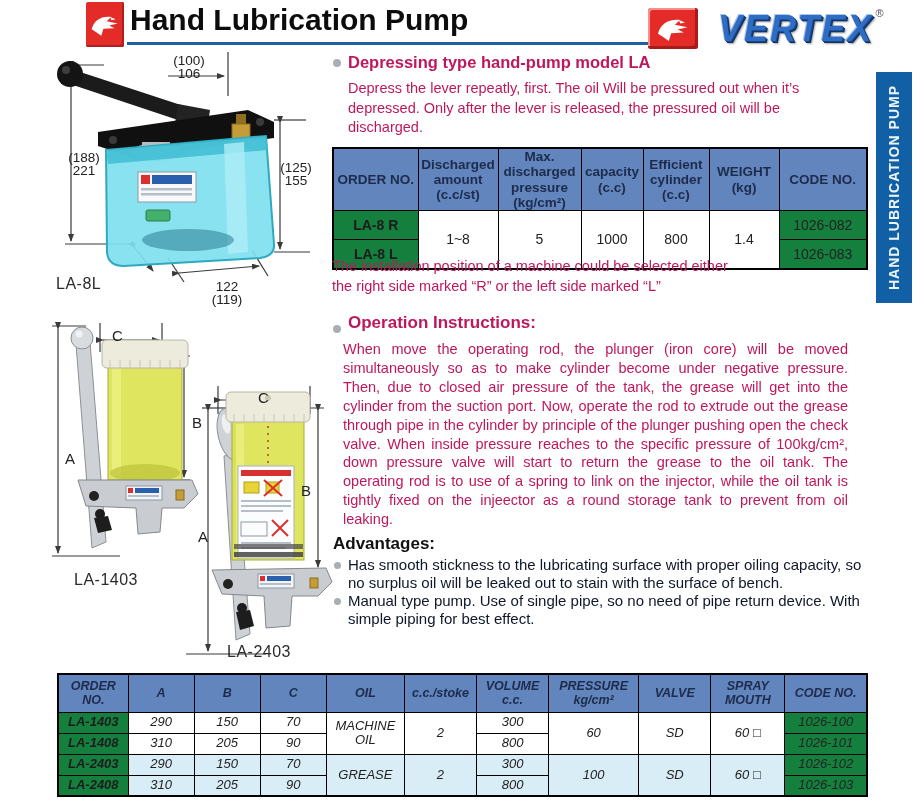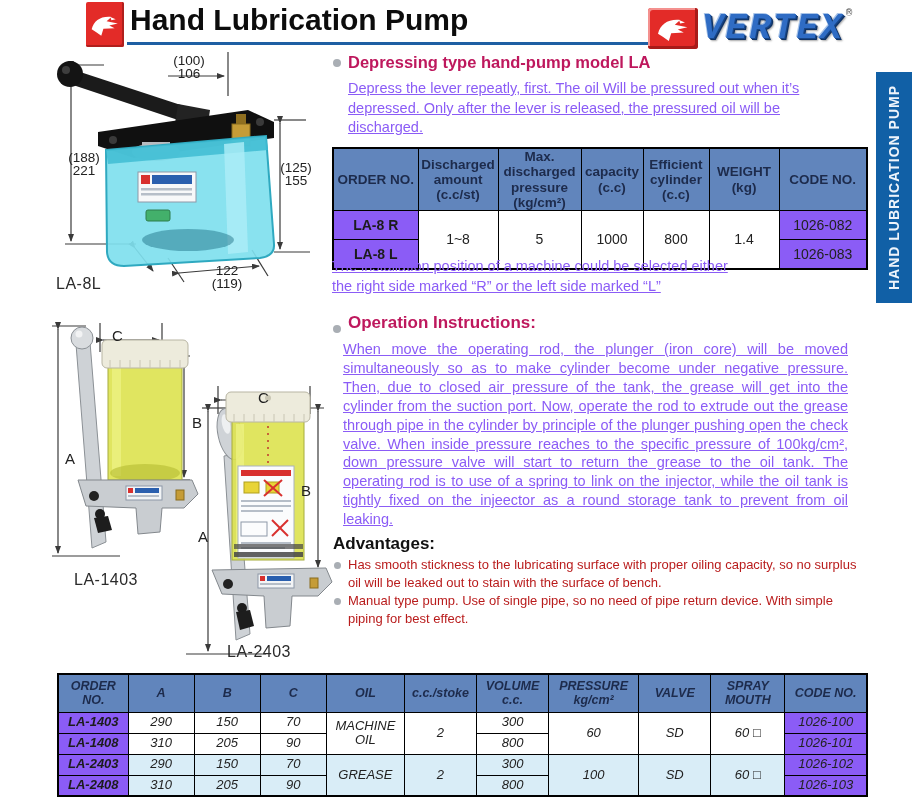--- a/index.html
+++ b/index.html
@@ -11,47 +11,47 @@
   
   .logo-box{left:86px;top:2px;width:38px;height:45px;background:#e32b28;border-radius:2px;
             box-shadow:inset -2px -2px 0 #b01f1d;display:flex;align-items:center;justify-content:center;}
   .page-title{left:130px;top:3px;font-size:30px;font-weight:bold;color:#0c0c0c;letter-spacing:0px;}
   .title-rule{left:127px;top:42px;width:528px;height:3px;background:#1e5fa3;}
   .vertex{left:648px;top:8px;display:flex;align-items:flex-start;}
   .vertex-cube{width:50px;height:41px;background:#e32b28;border-radius:3px;
                box-shadow:inset -3px -3px 0 #a81b19, inset 2px 2px 0 #f4918f;
                display:flex;align-items:center;justify-content:center;}
   .vertex-text{font-size:36px;font-weight:bold;font-style:italic;color:#2f6cc4;letter-spacing:2px;
-               line-height:41px;margin-left:4px;
-               text-shadow:1px 1px 0 #174586,2px 2px 0 #103264,3px 3px 2px rgba(0,0,0,.35),-1px -1px 0 #a9c4e8;font-family:Liberation Mono, monospace;}
+               line-height:41px;margin-left:20px;
+               text-shadow:1px 1px 0 #174586,2px 2px 0 #103264,3px 3px 2px rgba(0,0,0,.35),-1px -1px 0 #a9c4e8;}
   .vertex-reg{font-size:11px;font-style:normal;color:#555;vertical-align:top;line-height:10px;margin-left:2px;
               text-shadow:none;font-weight:normal;}
 
   
   .side-banner{left:876px;top:72px;width:36px;height:231px;background:#1160a6;
                display:flex;align-items:center;justify-content:center;}
   .side-banner span{writing-mode:vertical-rl;transform:rotate(180deg);
                     color:#eef4fb;font-size:14px;font-weight:bold;letter-spacing:1px;white-space:nowrap;}
 
   
   .sec-head{display:flex;align-items:center;font-weight:bold;color:#be185d;}
   .sec-head .bullet{width:8px;height:8px;border-radius:50%;background:#a9aeb4;margin-right:7px;flex:0 0 auto;}
   .h16{font-size:16.5px;}
   .h17{font-size:17px;align-items:flex-end;}
-  .body-txt{font-size:14.5px;line-height:19.5px;color:#8b5cf6;text-decoration:underline;}
+  .body-txt{font-size:14.5px;line-height:19.5px;color:#be185d;}
   .just{text-align:justify;}
   .adv-item{display:flex;margin-bottom:1px;}
   .adv-item .bullet{width:7px;height:7px;border-radius:50%;background:#a9aeb4;margin:6px 7px 0 0;flex:0 0 auto;}
-  .adv-item .txt{font-size:13px;line-height:17.6px;color:#b91c1c;}
+  .adv-item .txt{font-size:15px;line-height:17.6px;color:#0f172a;}
 
   
   table.t{border-collapse:collapse;position:absolute;table-layout:fixed;border:2px solid #000;}
   table.t th,table.t td{border:1px solid #000;text-align:center;vertical-align:middle;padding:0 2px;overflow:hidden;}
   table.t th{background:#6185bc;color:#1d2b4c;font-weight:bold;white-space:pre-line;line-height:1.13;}
-  .peach{background:#8b5cf6;}
+  .peach{background:#15803d;}
   .lblue{background:#d9edf7;}
   .t1{left:332px;top:147px;width:534px;}
   .t1 th{font-size:13.5px;}
   .t1 td{font-size:14px;}
   .t1 thead tr{height:58px;}
   .t1 tbody tr{height:29px;}
   .t2{left:57px;top:673px;width:811px;font-style:italic;}
   .t2 th{font-size:12.5px;}
   .t2 td{font-size:13px;white-space:pre-line;line-height:1.1;}
   .t2 thead tr{height:38px;}
@@ -142,21 +142,21 @@
         <rect x="103" y="141" width="51" height="2.5" fill="#b6bec8"></rect>
       </g>
     </g>
   </svg>
   <div class="abs dim pre" style="left:158px;top:54px;width:62px">(100)
 106</div>
   <div class="abs dim pre" style="left:60px;top:151px;width:48px">(188)
 221</div>
   <div class="abs dim pre" style="left:272px;top:161px;width:48px">(125)
 155</div>
-  <div class="abs dim pre" style="left:196px;top:264px;width:62px">122
+  <div class="abs dim pre" style="left:196px;top:280px;width:62px">122
 (119)</div>
   <div class="abs figlabel" style="left:56px;top:275px">LA-8L</div>
 
   <svg class="abs" style="left:42px;top:318px" width="160" height="268" viewBox="0 0 160 268">
     <g stroke="#3a3a3a" stroke-width="1.2" fill="none">
       <line x1="10" y1="8" x2="44" y2="8"></line>
       <line x1="10" y1="238" x2="78" y2="238"></line>
       <line x1="16" y1="11" x2="16" y2="235" marker-start="url(#ah)" marker-end="url(#ah)"></line>
       <line x1="58" y1="5" x2="58" y2="34"></line>
       <line x1="120" y1="5" x2="120" y2="34"></line>

